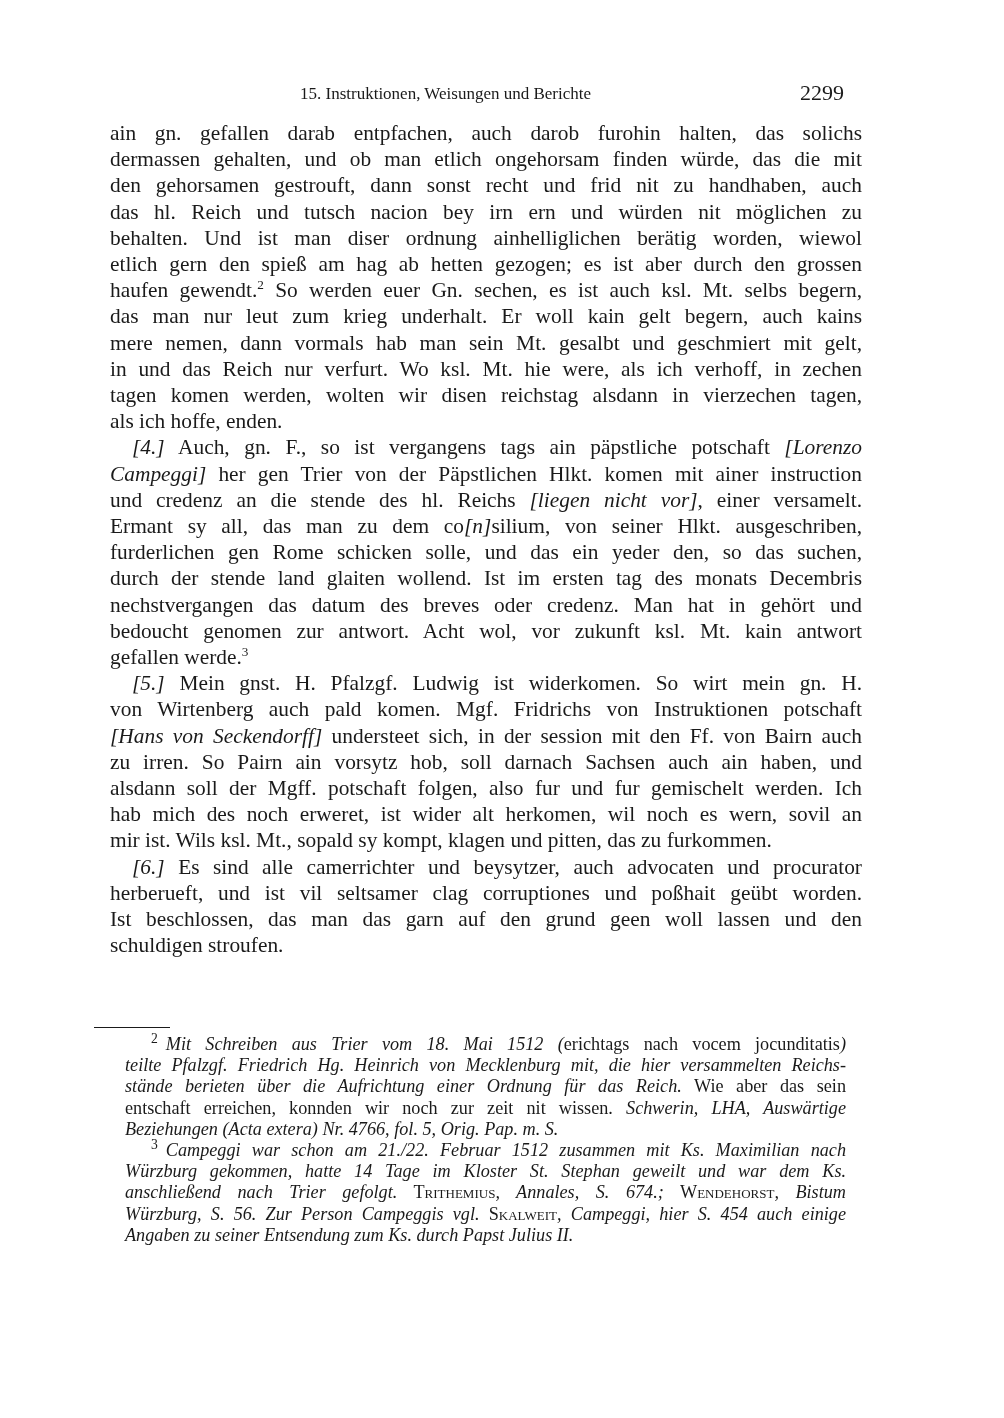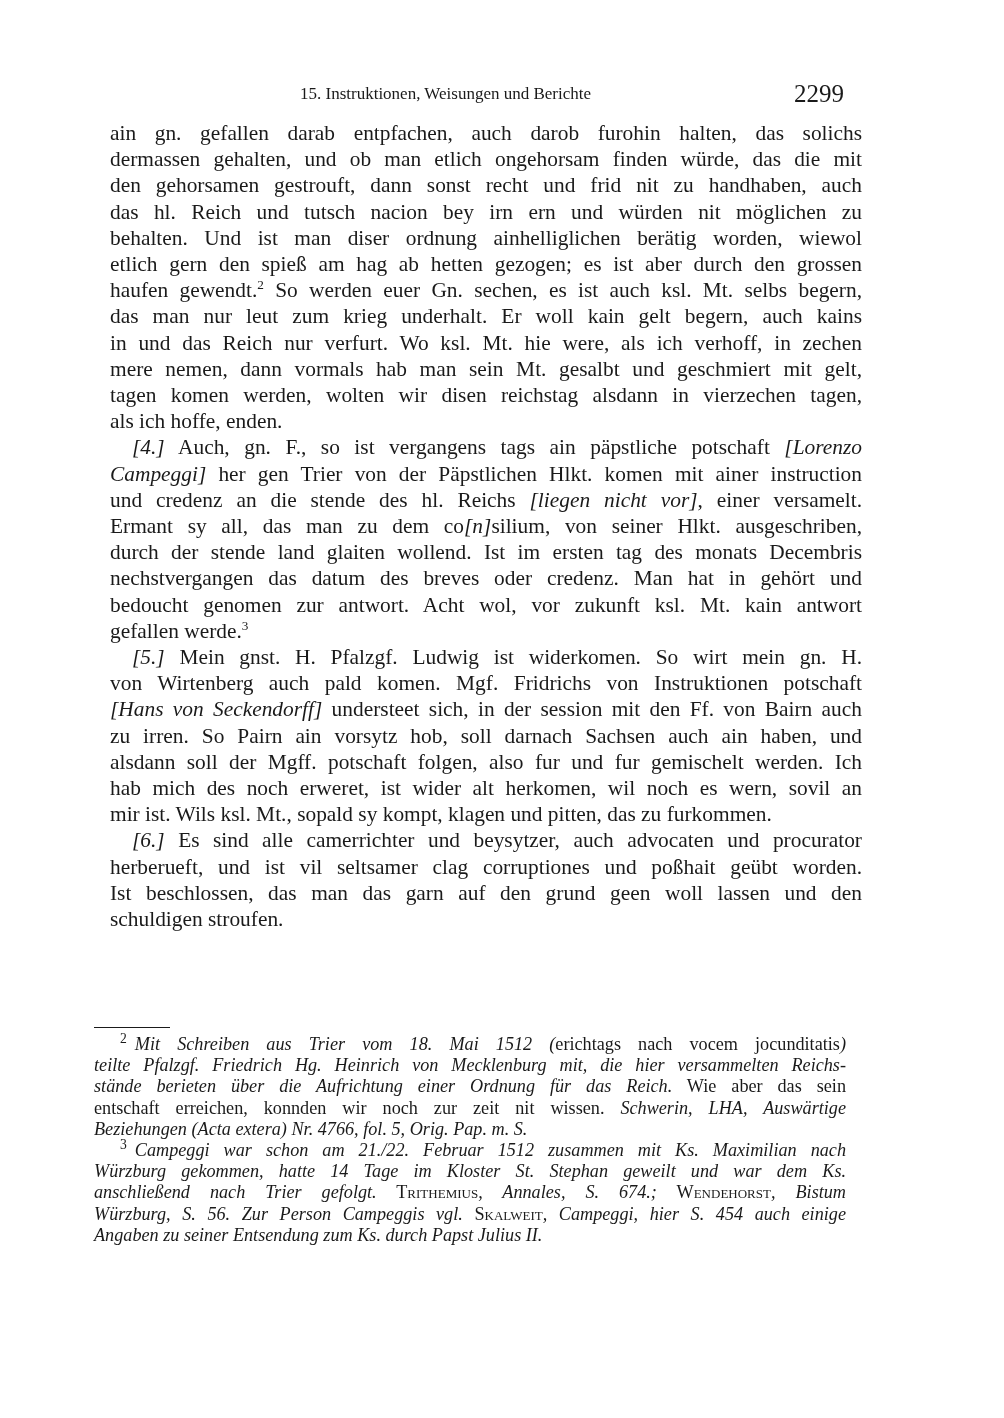--- a/index.html
+++ b/index.html
@@ -7,37 +7,37 @@
   .page {
     position: absolute; left: 94px; top: 0; width: 752px;
     font-family: "Liberation Serif", "DejaVu Serif", serif;
     color: #1a1a1a;
   }
   .running-head {
     position: absolute; top: 80px; left: 0; width: 752px; height: 30px;
     font-size: 17px;
   }
   .running-head .title { position: absolute; left: 206px; top: 4px; }
-  .running-head .pageno { position: absolute; right: 2px; top: 0; font-size: 25px; }
+  .running-head .pageno { position: absolute; right: 2px; top: 0; font-size: 22px; }
   .body-text {
     position: absolute; top: 120px; left: 16px; width: 752px;
     font-size: 21.4px; line-height: 26.2px; text-align: justify;
   }
   .body-text p { margin: 0; text-indent: 0; }
   .body-text p span.line { display: block; text-align: justify; text-align-last: justify; }
   .body-text p span.line.last { text-align-last: left; }
   em, .it { font-style: italic; }
   sup { font-size: 0.62em; line-height: 0; vertical-align: super; }
   .fn-rule { position: absolute; top: 1027px; left: 0; width: 76px; height: 1px; background: #1a1a1a; }
   .footnotes {
     position: absolute; top: 1034px; left: 0; width: 752px;
     font-size: 18.2px; line-height: 21.2px;
   }
   .footnotes p { margin: 0; }
-  .footnotes span.line { display: block; text-align: justify; text-align-last: justify; }
+  .footnotes span.line { display: block; text-align: justify; text-align-last: justify; margin-left: 31px; }
   .footnotes span.line.last { text-align-last: left; }
   .footnotes .fnnum { font-size: 0.75em; vertical-align: super; line-height: 0; margin-left: 26px; margin-right: 8px; font-style: normal; }
   .sc { font-variant: small-caps; font-style: normal; }
 </style>
 </head>
 <body>
 
 <div class="page">
 
   <div class="running-head">
@@ -48,31 +48,32 @@
   <div class="body-text">
     <p>
       <span class="line">ain gn. gefallen darab entpfachen, auch darob furohin halten, das solichs</span>
       <span class="line">dermassen gehalten, und ob man etlich ongehorsam finden würde, das die mit</span>
       <span class="line">den gehorsamen gestrouft, dann sonst recht und frid nit zu handhaben, auch</span>
       <span class="line">das hl. Reich und tutsch nacion bey irn ern und würden nit möglichen zu</span>
       <span class="line">behalten. Und ist man diser ordnung ainhelliglichen berätig worden, wiewol</span>
       <span class="line">etlich gern den spieß am hag ab hetten gezogen; es ist aber durch den grossen</span>
       <span class="line"><span>haufen gewendt.</span><sup>2</sup><span> So werden euer Gn. sechen, es ist auch ksl. Mt. selbs begern,</span></span>
       <span class="line">das man nur leut zum krieg underhalt. Er woll kain gelt begern, auch kains</span>
+      <span class="line">mere nemen, dann vormals hab man sein Mt. gesalbt und geschmiert mit gelt,</span>
       <span class="line">in und das Reich nur verfurt. Wo ksl. Mt. hie were, als ich verhoff, in zechen</span>
-      <span class="line">mere nemen, dann vormals hab man sein Mt. gesalbt und geschmiert mit gelt,</span>
       <span class="line">tagen komen werden, wolten wir disen reichstag alsdann in vierzechen tagen,</span>
       <span class="line last">als ich hoffe, enden.</span>
     </p>
 
     <p>
       <span class="line" style="padding-left:22px"><span class="it">[4.]</span><span> Auch, gn. F., so ist vergangens tags ain päpstliche potschaft </span><span class="it">[Lorenzo</span></span>
       <span class="line"><span class="it">Campeggi]</span><span> her gen Trier von der Päpstlichen Hlkt. komen mit ainer instruction</span></span>
       <span class="line"><span>und credenz an die stende des hl. Reichs </span><span class="it">[liegen nicht vor]</span><span>, einer versamelt.</span></span>
       <span class="line"><span>Ermant sy all, das man zu dem co</span><span class="it">[n]</span><span>silium, von seiner Hlkt. ausgeschriben,</span></span>
+      <span class="line">furderlichen gen Rome schicken solle, und das ein yeder den, so das suchen,</span>
       <span class="line">durch der stende land glaiten wollend. Ist im ersten tag des monats Decembris</span>
       <span class="line">nechstvergangen das datum des breves oder credenz. Man hat in gehört und</span>
       <span class="line">bedoucht genomen zur antwort. Acht wol, vor zukunft ksl. Mt. kain antwort</span>
       <span class="line last"><span>gefallen werde.</span><sup>3</sup></span>
     </p>
 
     <p>
       <span class="line" style="padding-left:22px"><span class="it">[5.]</span><span> Mein gnst. H. Pfalzgf. Ludwig ist widerkomen. So wirt mein gn. H.</span></span>
       <span class="line">von Wirtenberg auch pald komen. Mgf. Fridrichs von Instruktionen potschaft</span>
       <span class="line"><span class="it">[Hans von Seckendorff]</span><span> understeet sich, in der session mit den Ff. von Bairn auch</span></span>

